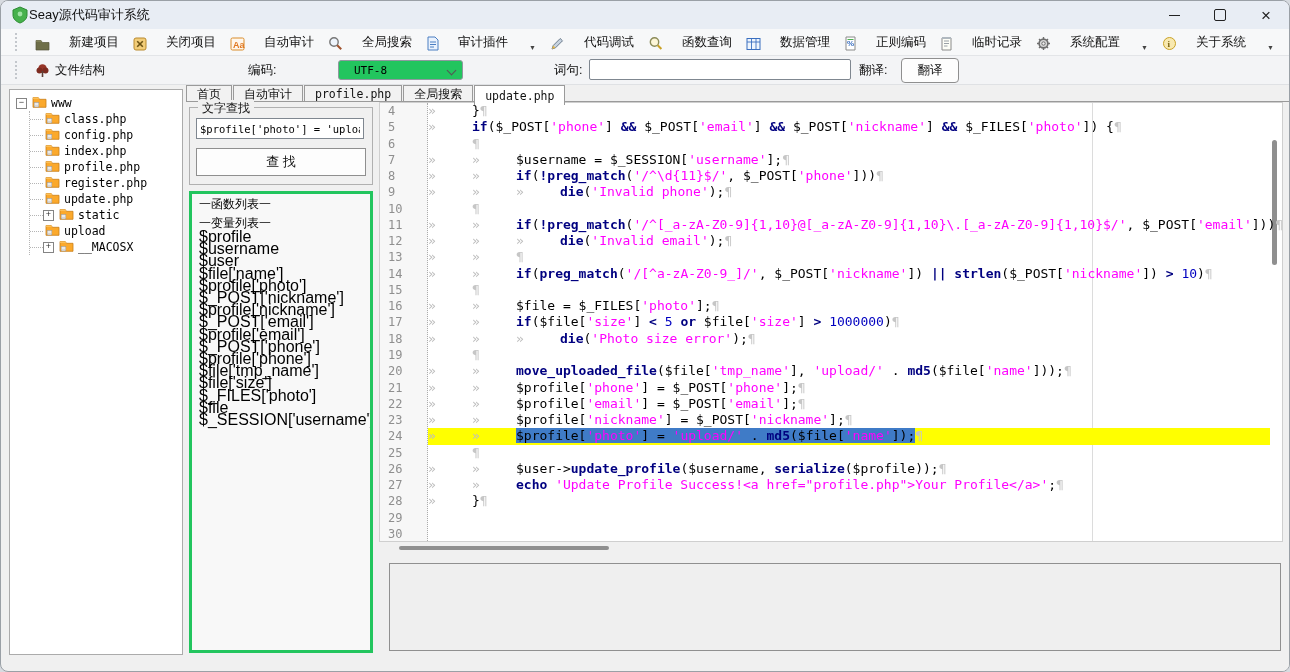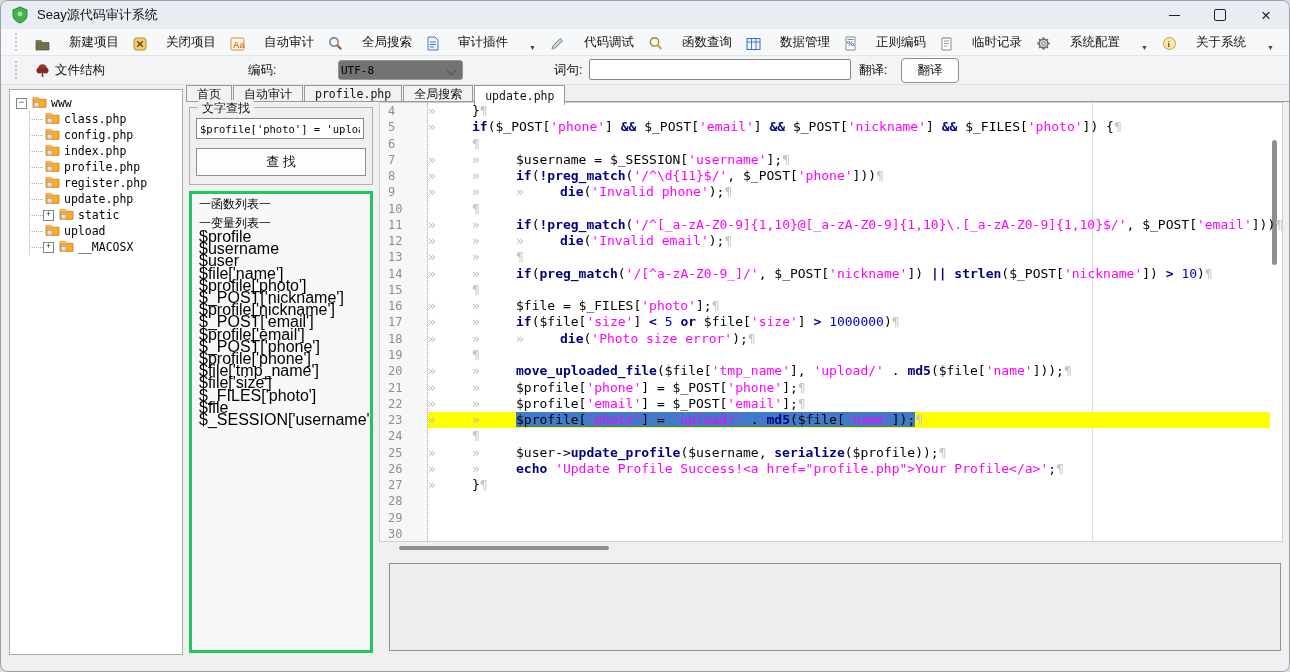--- a/index.html
+++ b/index.html
@@ -1,41 +1,41 @@
 <!DOCTYPE html>
 <html><head>
 <meta charset="utf-8">
 <style>
   html,body{margin:0;padding:0;background:#d7dbe0;font-family:"Liberation Sans","DejaVu Sans",sans-serif;}
   #win{position:relative;width:1290px;height:672px;background:#f0f0f0;border:1px solid #9aa0a6;
        border-radius:8px;overflow:hidden;box-sizing:border-box;}
   
   #titlebar{position:absolute;left:0;top:0;width:100%;height:28px;background:#e8edf4;display:flex;align-items:center;}
   #app-logo{margin-left:10px;width:18px;height:18px;flex:0 0 auto;}
-  #title-text{margin-left:8px;font-size:13px;color:#111;}
+  #title-text{font-size:13px;color:#111;}
   .winbtns{position:absolute;right:0;top:0;height:28px;display:flex;}
   .winbtn{width:46px;height:28px;display:flex;align-items:center;justify-content:center;cursor:default;}
   .glyph-min{width:11px;border-top:1.3px solid #222;}
   .glyph-max{width:10px;height:10px;border:1.2px solid #222;border-radius:2px;}
   .glyph-close{font-size:17px;color:#222;line-height:1;}
   
   #toolbar1{position:absolute;left:0;top:28px;width:100%;height:27px;background:#f7f8f9;border-bottom:1px solid #e3e5e8;
             display:flex;align-items:center;padding-left:14px;box-sizing:border-box;}
   #toolbar1::before,#toolbar2::before{content:"";width:3px;height:18px;border-left:2px dotted #c3c7cc;margin-right:8px;}
   .tb-item{display:flex;align-items:flex-end;gap:19px;padding:2px 7px;font-size:12.5px;color:#111;white-space:nowrap;}
   .tb-item svg{display:block;}
   .dd{font-size:7px;color:#444;margin-left:2px;}
   #toolbar2{position:absolute;left:0;top:55px;width:100%;height:29px;background:#f3f4f6;border-bottom:1px solid #dfe1e4;
             display:flex;align-items:center;padding-left:14px;box-sizing:border-box;}
   .tb2-label{font-size:12.5px;color:#111;white-space:nowrap;}
   #file-structure{display:flex;align-items:center;gap:5px;font-size:12.5px;}
   #encoding-label{position:absolute;left:247px;}
-  #encoding-select{position:absolute;left:337px;top:4px;width:125px;height:20px;background:#737373;border:1px solid #8f989f;
+  #encoding-select{position:absolute;left:337px;top:4px;width:125px;height:20px;background:#22c55e;border:1px solid #8f989f;
                    border-radius:3px;font-family:"DejaVu Sans Mono","Liberation Mono",monospace;font-size:11px;
-                   display:flex;align-items:center;padding-left:2px;box-sizing:border-box;}
+                   display:flex;align-items:center;padding-left:15px;box-sizing:border-box;}
   .chev{position:absolute;right:7px;top:6px;width:6px;height:6px;border-left:1.4px solid #555;border-bottom:1.4px solid #555;transform:rotate(-45deg);}
   #phrase-label{position:absolute;left:553px;}
   #phrase-input{position:absolute;left:588px;top:3px;width:262px;height:21px;border:1px solid #7f8790;border-radius:2px;
                 background:#fff;font-family:"DejaVu Sans Mono","Liberation Mono",monospace;font-size:11px;padding:0 4px;box-sizing:border-box;}
   #translate-label{position:absolute;left:858px;}
   #translate-button{position:absolute;left:900px;top:2px;width:56px;height:23px;background:#fdfdfd;border:1px solid #8f8f8f;
                     border-radius:4px;font-size:12.5px;color:#111;display:flex;align-items:center;justify-content:center;}
   
   #tree-panel{position:absolute;left:8px;top:88px;width:174px;height:566px;background:#fff;border:1px solid #ababab;
               box-sizing:border-box;overflow:hidden;padding-top:5px;}
@@ -441,20 +441,21 @@
         <div class="cl"><span class="tb">»</span><span class="tb">»</span><span class="pl">¶</span></div>
         <div class="cl"><span class="tb">»</span><span class="tb">»</span><span class="kw">if</span>(<span class="kw">preg_match</span>(<span class="str">'/[^a-zA-Z0-9_]/'</span>, $_POST[<span class="str">'nickname'</span>]) <span class="op">||</span> <span class="kw">strlen</span>($_POST[<span class="str">'nickname'</span>]) <span class="op">&gt;</span> <span class="num">10</span>)<span class="pl">¶</span></div>
         <div class="cl"><span class="tb hid">»</span><span class="pl">¶</span></div>
         <div class="cl"><span class="tb">»</span><span class="tb">»</span>$file = $_FILES[<span class="str">'photo'</span>];<span class="pl">¶</span></div>
         <div class="cl"><span class="tb">»</span><span class="tb">»</span><span class="kw">if</span>($file[<span class="str">'size'</span>] <span class="op">&lt;</span> <span class="num">5</span> <span class="kw">or</span> $file[<span class="str">'size'</span>] <span class="op">&gt;</span> <span class="num">1000000</span>)<span class="pl">¶</span></div>
         <div class="cl"><span class="tb">»</span><span class="tb">»</span><span class="tb">»</span><span class="kw">die</span>(<span class="str">'Photo size error'</span>);<span class="pl">¶</span></div>
         <div class="cl"><span class="tb hid">»</span><span class="pl">¶</span></div>
         <div class="cl"><span class="tb">»</span><span class="tb">»</span><span class="kw">move_uploaded_file</span>($file[<span class="str">'tmp_name'</span>], <span class="str">'upload/'</span> . <span class="kw">md5</span>($file[<span class="str">'name'</span>]));<span class="pl">¶</span></div>
         <div class="cl"><span class="tb">»</span><span class="tb">»</span>$profile[<span class="str">'phone'</span>] = $_POST[<span class="str">'phone'</span>];<span class="pl">¶</span></div>
         <div class="cl"><span class="tb">»</span><span class="tb">»</span>$profile[<span class="str">'email'</span>] = $_POST[<span class="str">'email'</span>];<span class="pl">¶</span></div>
+        <div class="cl"><span class="tb">»</span><span class="tb">»</span>$profile[<span class="str">'nickname'</span>] = $_POST[<span class="str">'nickname'</span>];<span class="pl">¶</span></div>
         <div class="cl hl"><span class="tb">»</span><span class="tb">»</span><span class="sel">$profile[<span class="str">'photo'</span>] = <span class="str">'upload/'</span> . <span class="kw">md5</span>($file[<span class="str">'name'</span>]);</span><span class="pl">¶</span></div>
         <div class="cl"><span class="tb hid">»</span><span class="pl">¶</span></div>
         <div class="cl"><span class="tb">»</span><span class="tb">»</span>$user-&gt;<span class="kw">update_profile</span>($username, <span class="kw">serialize</span>($profile));<span class="pl">¶</span></div>
         <div class="cl"><span class="tb">»</span><span class="tb">»</span><span class="kw">echo</span> <span class="str">'Update Profile Success!&lt;a href="profile.php"&gt;Your Profile&lt;/a&gt;'</span>;<span class="pl">¶</span></div>
         <div class="cl"><span class="tb">»</span>}<span class="pl">¶</span></div>
       </div>
     <div id="vthumb"></div>
   </div>
   <div id="hthumb"></div>
 

